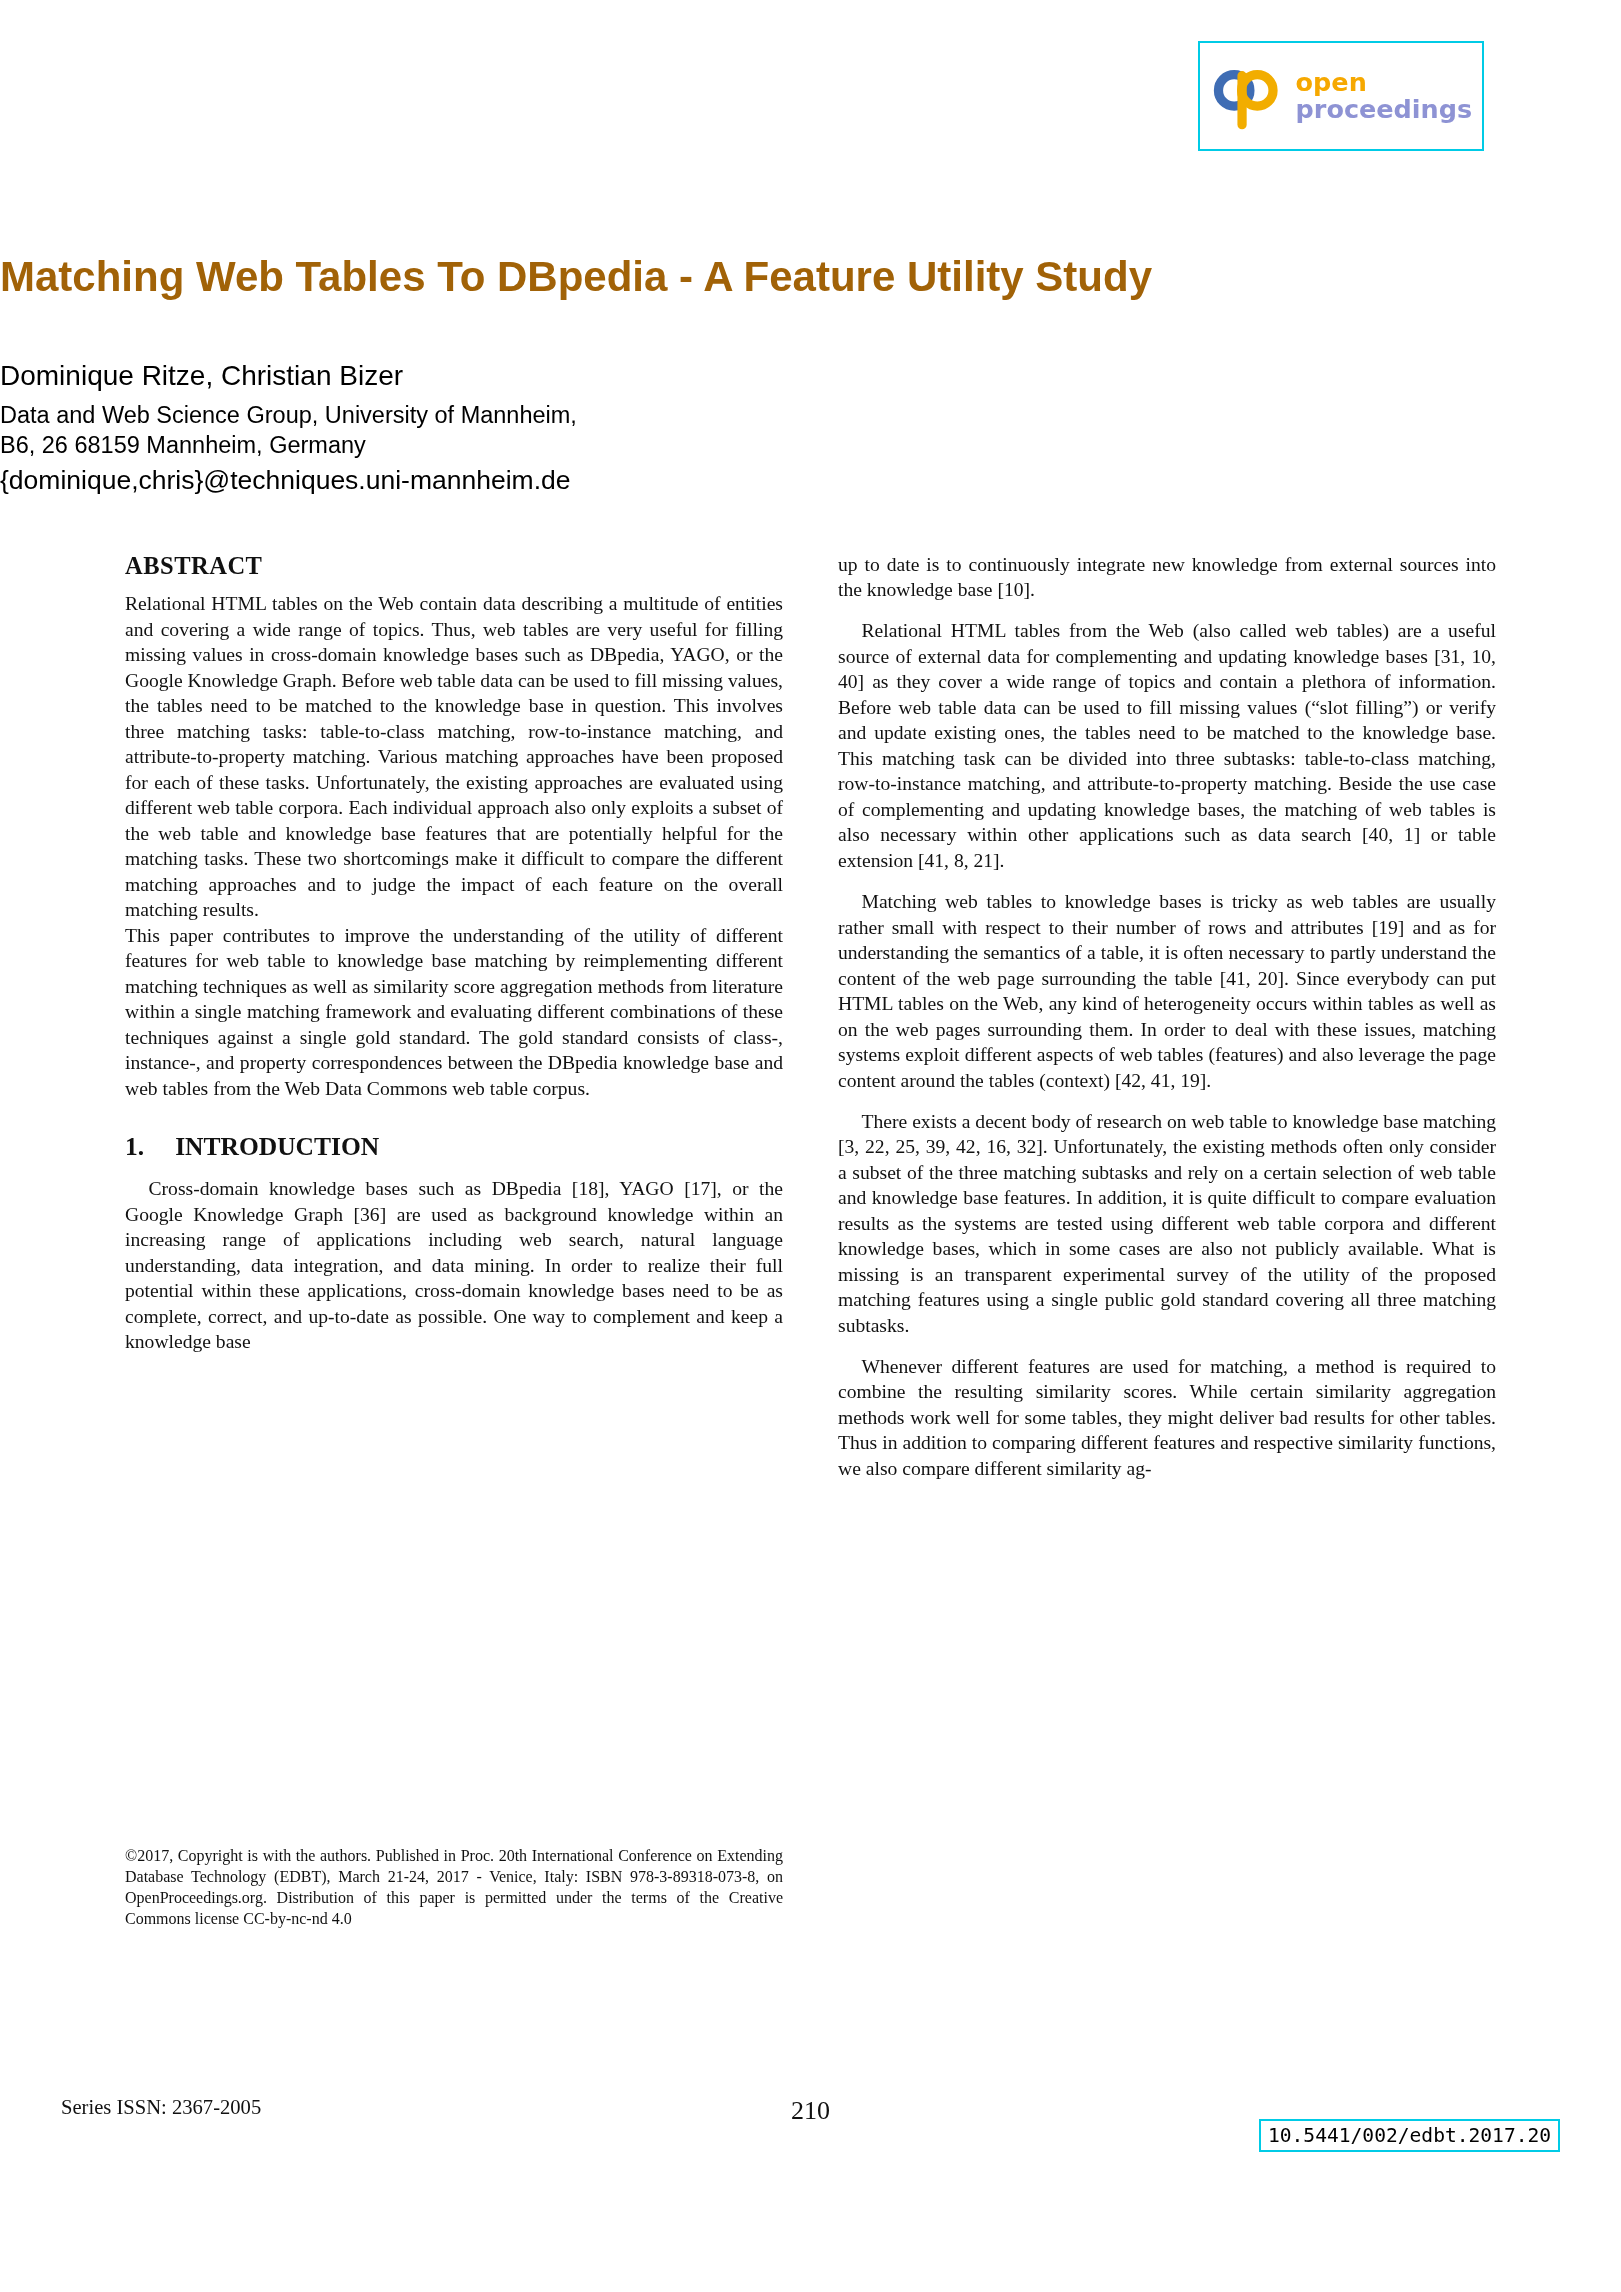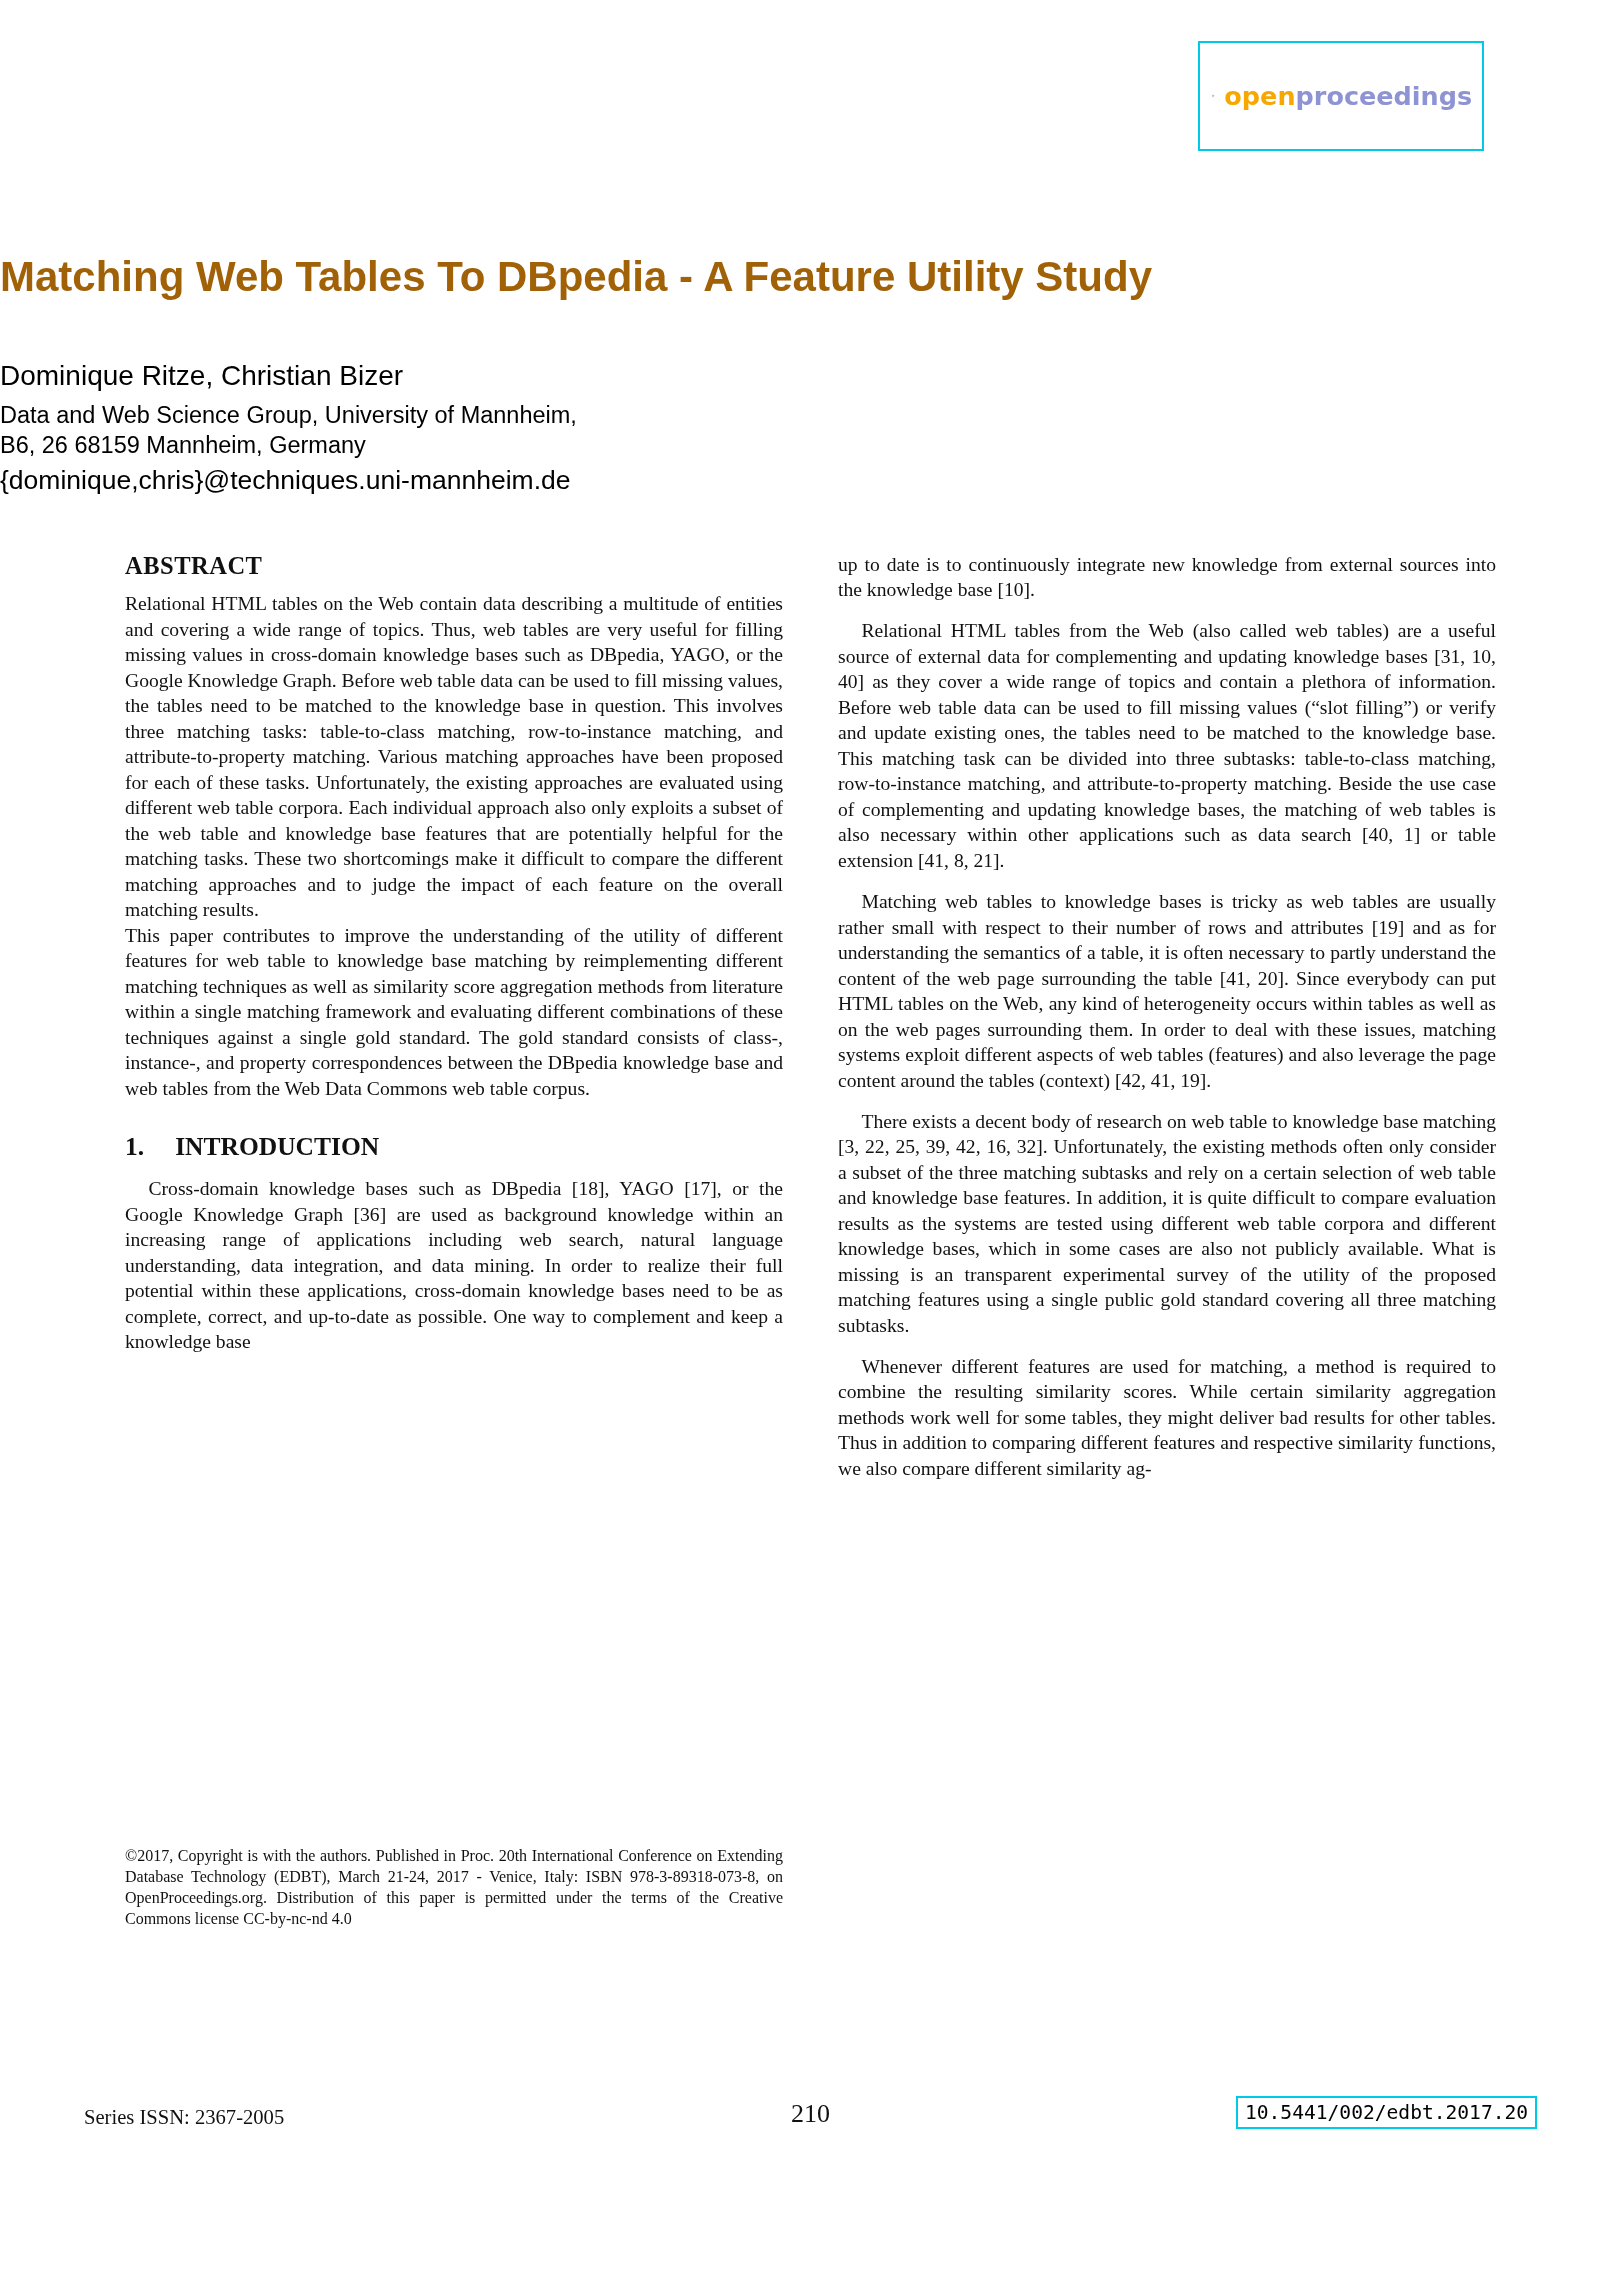--- a/index.html
+++ b/index.html
@@ -17,21 +17,21 @@
   
   .logo-box {
     position:absolute; top:41px; right:137px;
     width:286px; height:110px;
     border:2.9px solid #00cbe6;
     background:#ffffff;
     display:flex; align-items:center;
     padding:7.8px 9.8px 7.8px 11.8px; gap:9.8px;
   }
   .logo-text {
-    display:flex; flex-direction:row;
+    display:flex; flex-direction:column;
     font-family:"DejaVu Sans", sans-serif;
     font-weight:bold; font-size:25.5px; line-height:1.05;
   }
   .logo-open { color:#f6a800; }
   .logo-proc { color:#8e93d4;text-align:center; }
 
   
   .title {
     margin-top:253px;
     font-family:"Liberation Sans", sans-serif;
@@ -68,22 +68,22 @@
   .sec-num { margin-right:31px; }
   .copyright {
     margin-top:auto; margin-bottom:123px;
     font-size:16px; line-height:21px;
     text-align:justify;
   }
 
   
   .footer {
     position:absolute; left:0; top:2096px; width:100%;
-    padding:0 84px;
-    display:flex; align-items:flex-end;
+    padding:0 61px;
+    display:flex; align-items:flex-start;flex-direction:column;
   }
   .issn { font-size:20.6px; }
   .pageno {
     position:absolute; left:50%; transform:translateX(-50%);
     font-size:26px;
   }
   .doi-box {
     margin-left:auto;
     border:2px solid #00cbe6;
     padding:2.9px 6.9px;

